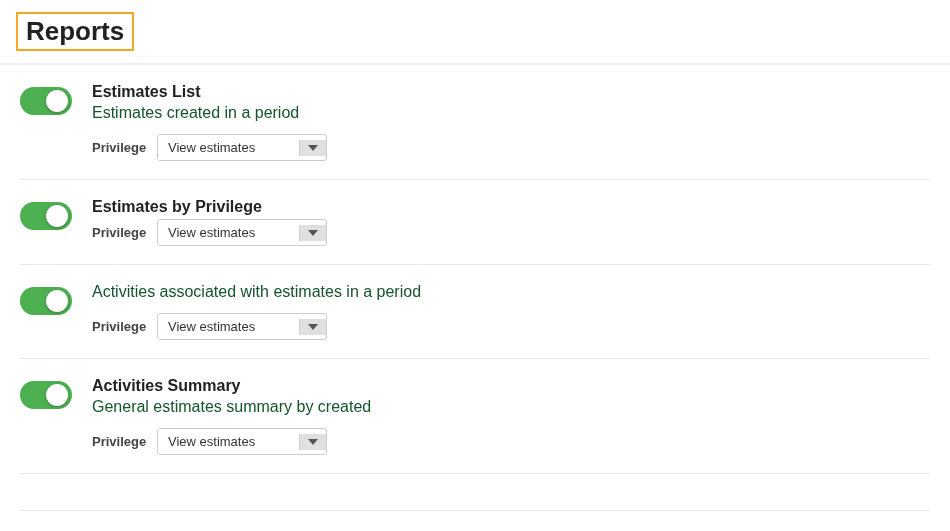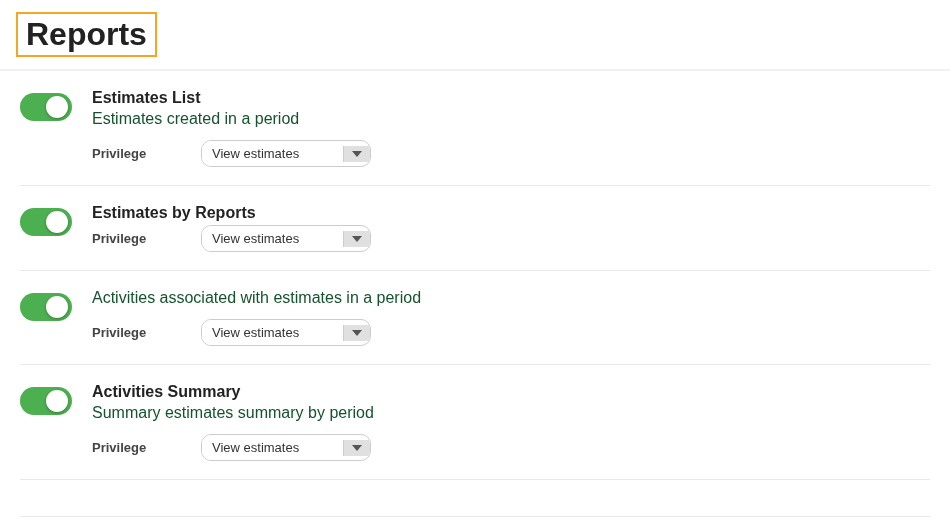--- a/index.html
+++ b/index.html
@@ -9,21 +9,21 @@
       background: #fff;
       color: #333;
     }
 
     .page-header {
       padding: 12px 16px;
       border-bottom: 2px solid #f0f0f0;
     }
 
     .page-title {
-      font-size: 32px;
+      font-size: 26px;
       font-weight: 600;
       color: #222;
       display: inline-block;
       border: 2px solid #f5a623;
       padding: 2px 8px;
     }
 
     .reports-container {
       padding: 0 20px;
     }
@@ -104,26 +104,25 @@
       font-size: 13px;
       font-weight: 600;
       color: #444;
       min-width: 65px;
     }
 
     .privilege-select {
       display: flex;
       align-items: center;
       border: 1px solid #ccc;
-      border-radius: 10px;
+      border-radius: 3px;
       background: #fff;
       overflow: hidden;
       cursor: pointer;
       min-width: 170px;
-      margin-left: 44px;
     }
 
     .select-value {
       flex: 1;
       padding: 5px 10px;
       font-size: 13px;
       color: #333;
       background: #fff;
     }
 
@@ -174,21 +173,21 @@
       </div>
     </div>
     <div class="report-item">
       <div class="toggle-area">
         <label class="toggle">
           <input type="checkbox" checked="" style="">
           <span class="slider"></span>
         </label>
       </div>
       <div class="report-info">
-        <div class="report-title">Estimates by Reports</div>
+        <div class="report-title">Estimates by Privilege</div>
         <div class="privilege-row">
           <span class="privilege-label">Privilege</span>
           <div class="privilege-select">
             <span class="select-value">View estimates</span>
             <div class="select-arrow">
               <div class="chevron-down"></div>
             </div>
           </div>
         </div>
       </div>
@@ -215,21 +214,21 @@
     </div>
     <div class="report-item">
       <div class="toggle-area">
         <label class="toggle">
           <input type="checkbox" checked="" style="">
           <span class="slider"></span>
         </label>
       </div>
       <div class="report-info">
         <div class="report-title">Activities Summary</div>
-        <div class="report-desc">Summary estimates summary by period</div>
+        <div class="report-desc">General estimates summary by created</div>
         <div class="privilege-row">
           <span class="privilege-label">Privilege</span>
           <div class="privilege-select">
             <span class="select-value">View estimates</span>
             <div class="select-arrow">
               <div class="chevron-down"></div>
             </div>
           </div>
         </div>
       </div>

